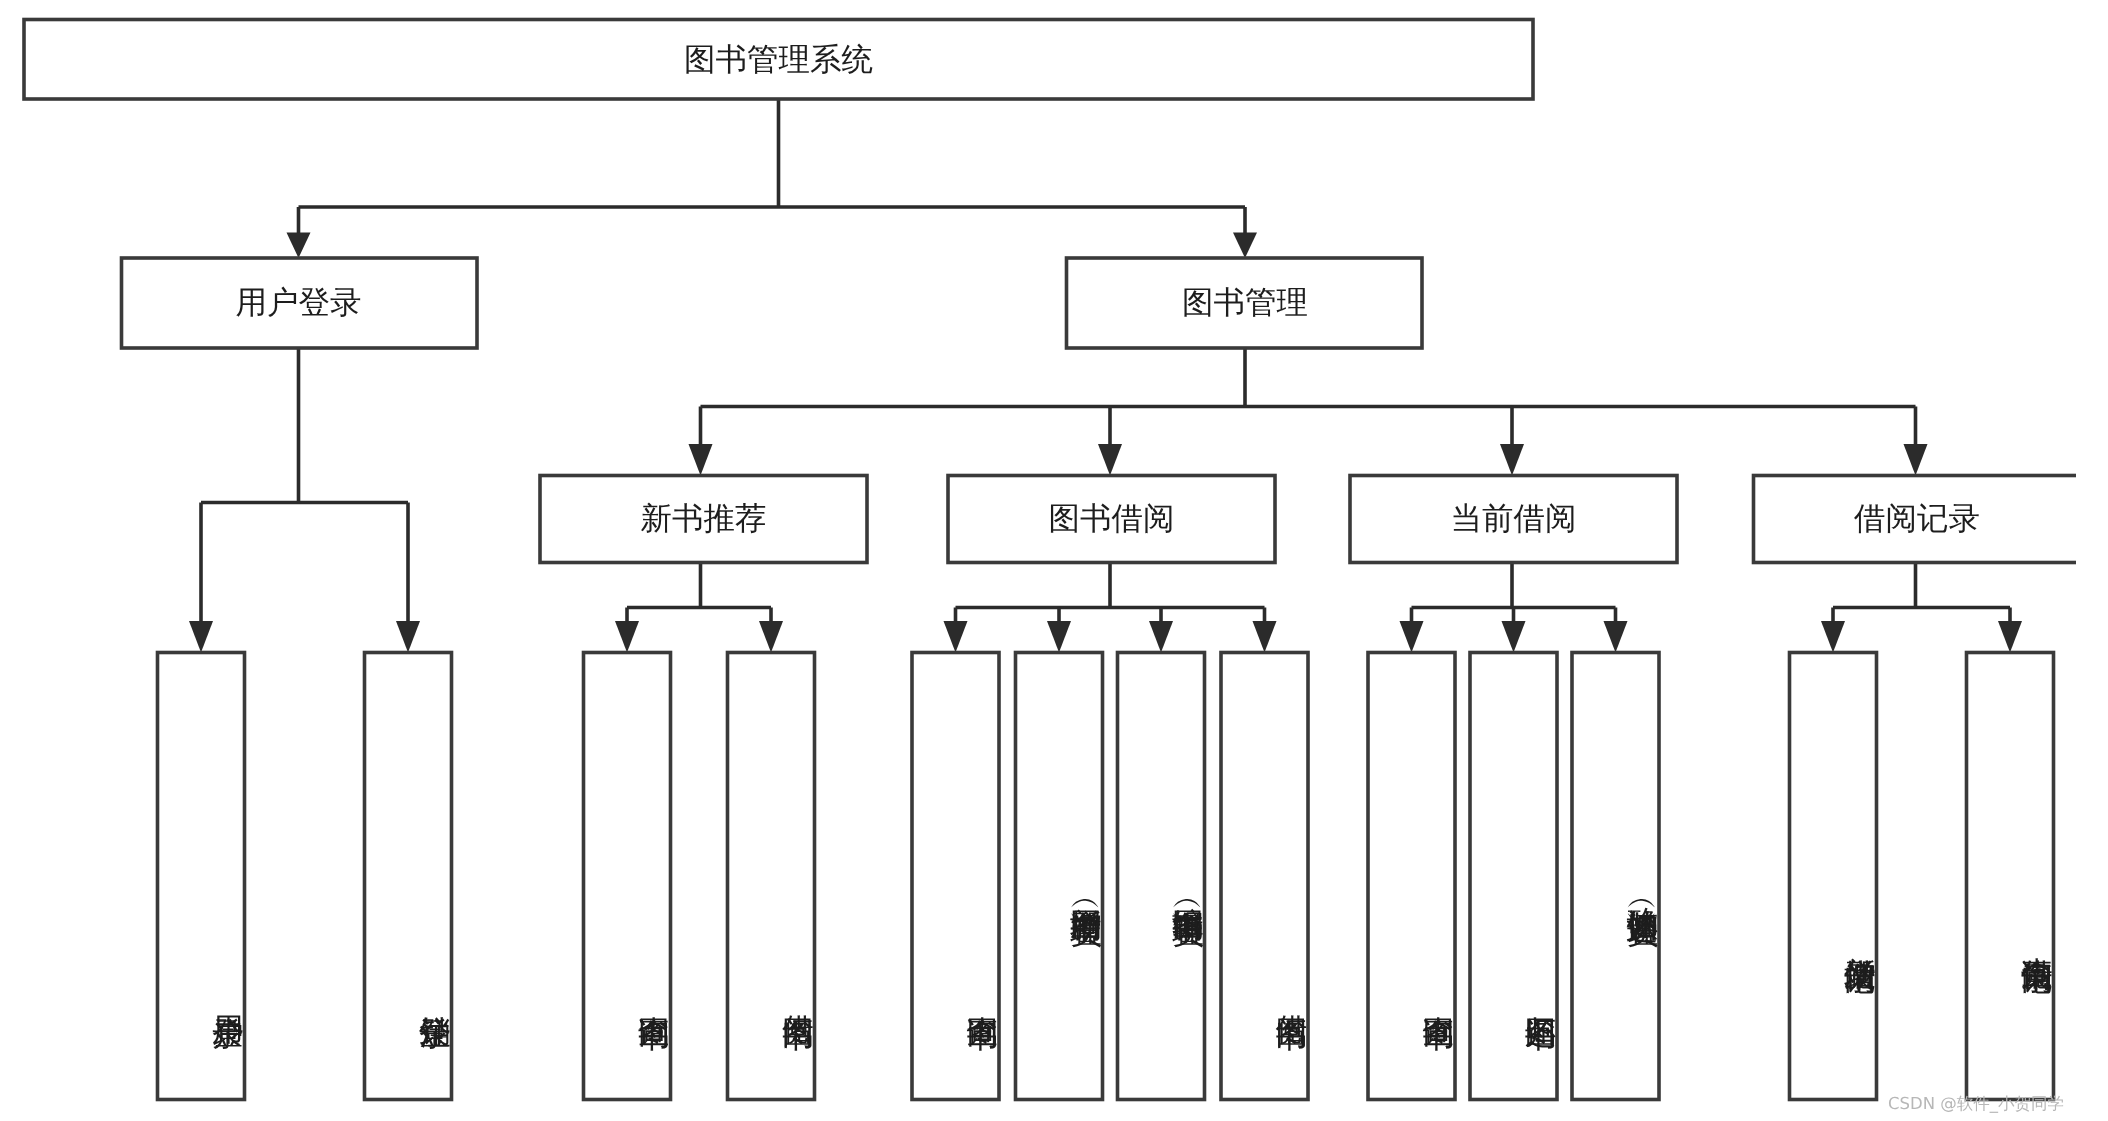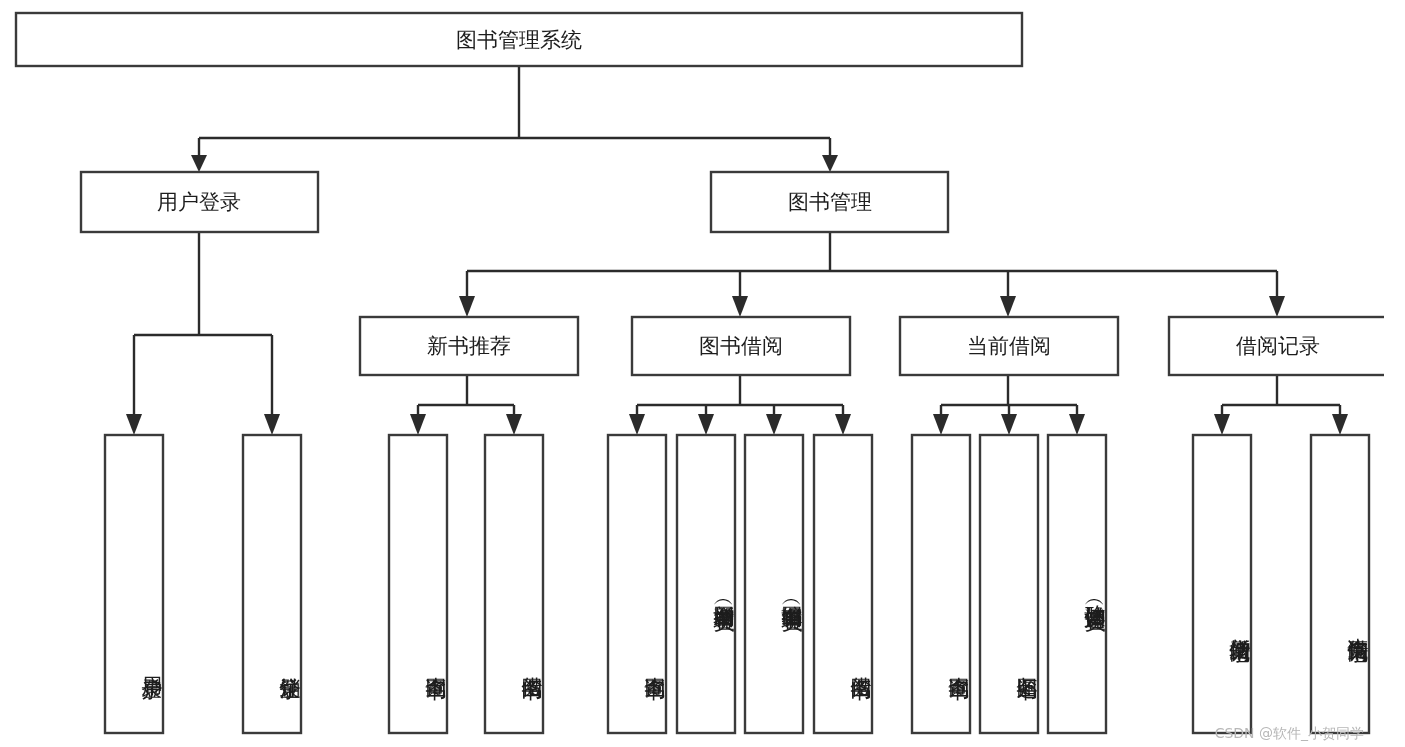--- a/index.html
+++ b/index.html
@@ -55,24 +55,24 @@
     color: #1d1d1d;
     letter-spacing: 1px;
     display: flex;
     align-items: flex-start;
     justify-content: center;
     white-space: nowrap;
     pointer-events: none;
   }
   .watermark {
     position: absolute;
-    right: 20px;
+    right: 8px;
     bottom: 4px;
     font-family: "DejaVu Sans", "Liberation Sans", sans-serif;
-    font-size: 14px;
+    font-size: 11px;
     color: #b7b7b7;
     white-space: nowrap;
   }
 </style>
 </head>
 <body>
 
 <div id="diagram-root">
 
   <svg class="diagram-canvas" viewBox="0 0 1405 747">

